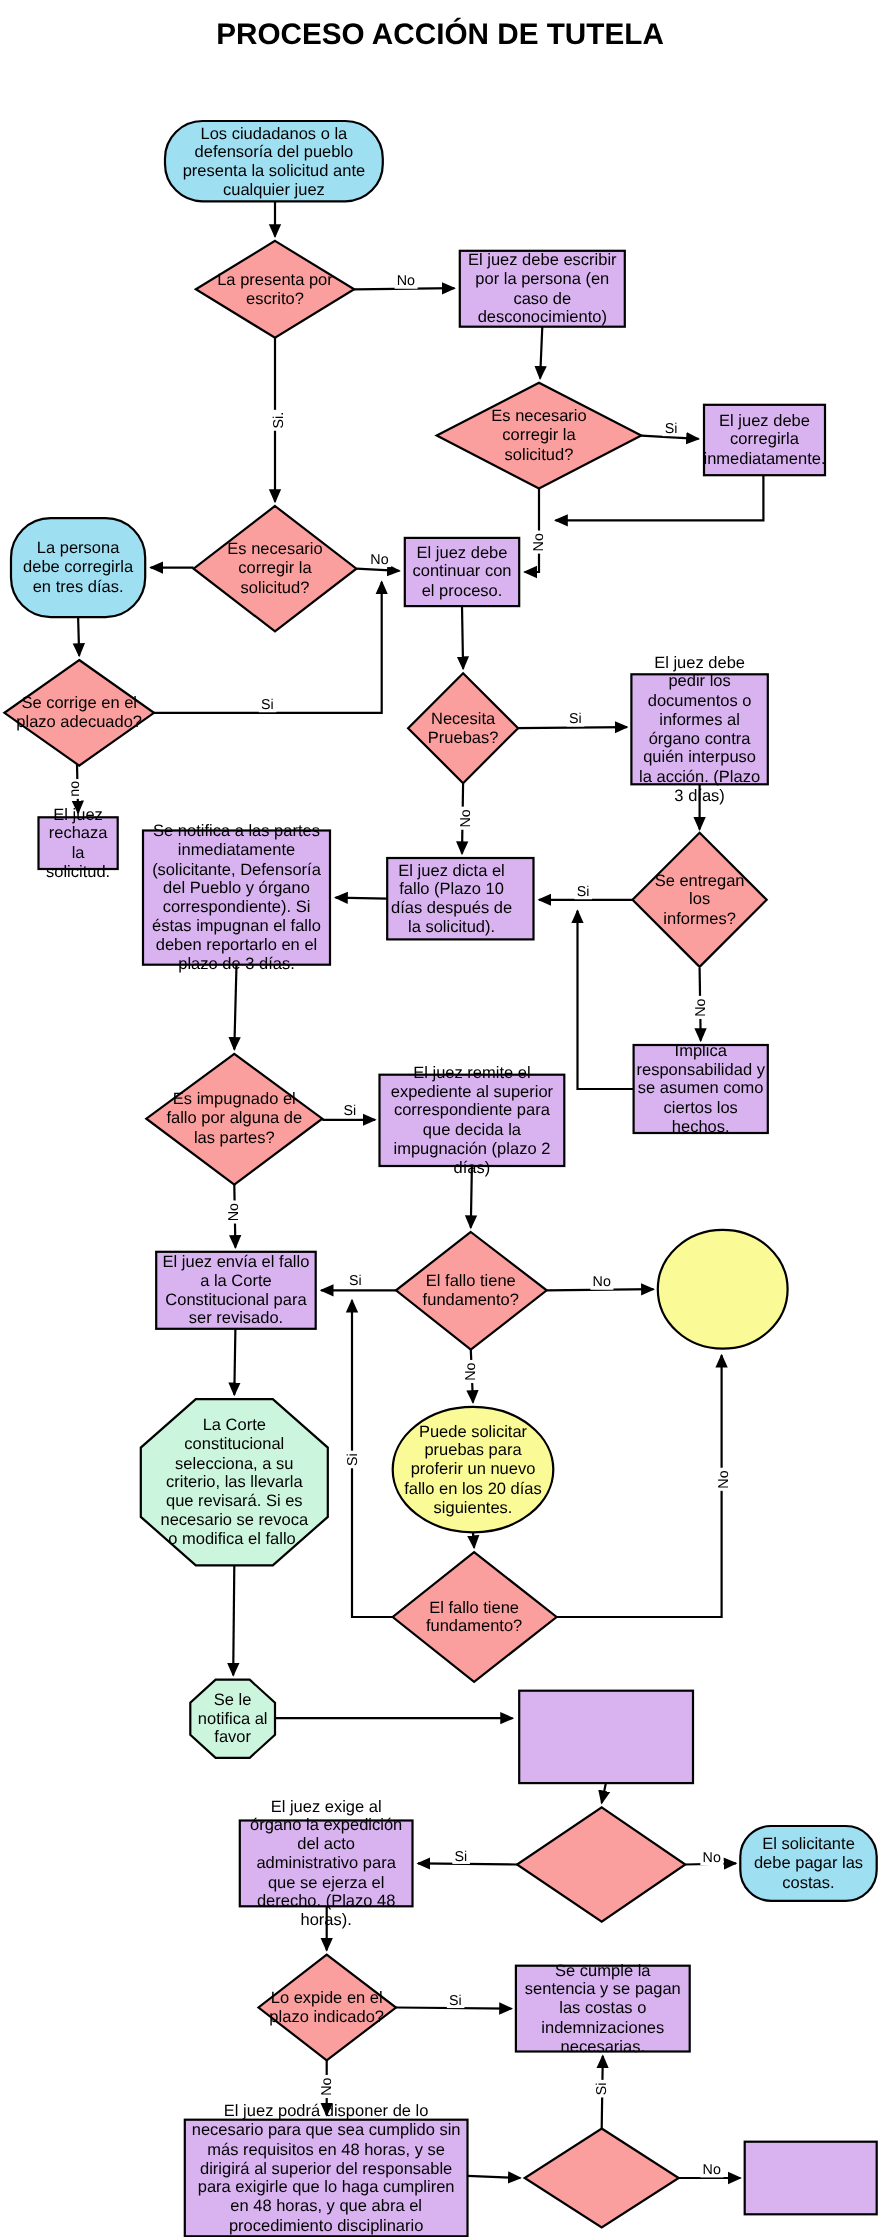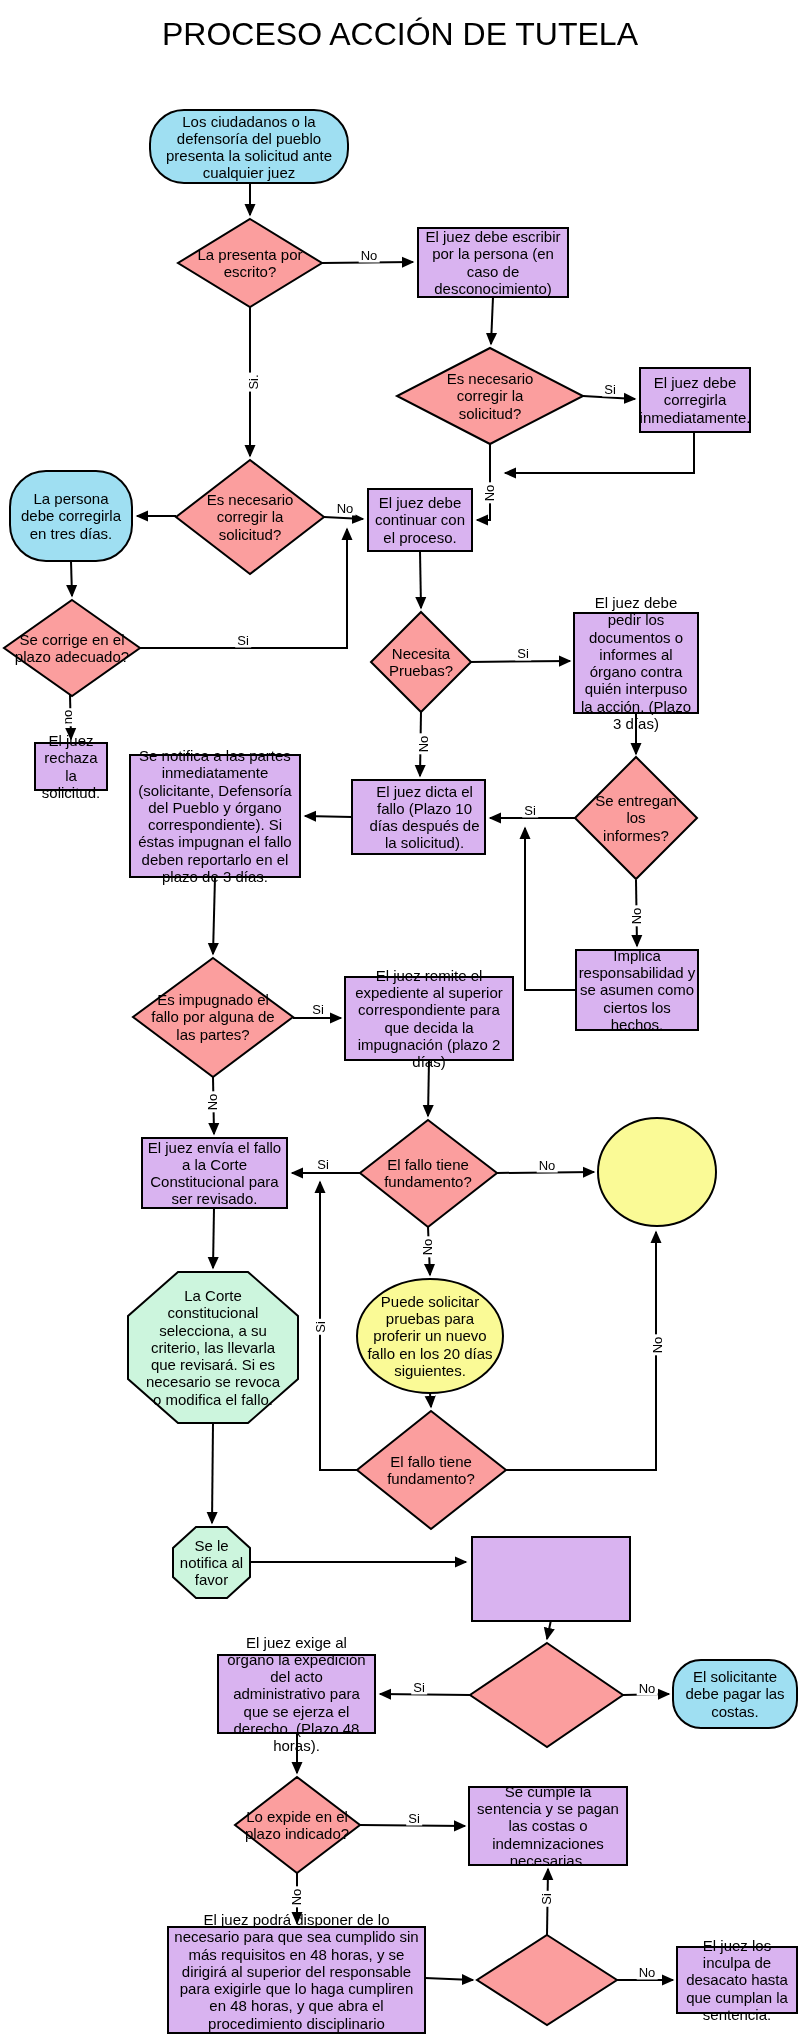--- a/index.html
+++ b/index.html
@@ -11,21 +11,21 @@
           font-family:"Liberation Sans",sans-serif;overflow:hidden;}
   #wires{position:absolute;left:0;top:0;width:800px;height:2034px;}
   #wires polyline,#wires line{fill:none;stroke:var(--stroke);stroke-width:2;}
   #wires .shp{stroke:var(--stroke);stroke-width:2;}
   .f-process{fill:var(--process-fill);}
   .f-decision{fill:var(--decision-fill);}
   .f-terminator{fill:var(--terminator-fill);}
   .f-delay{fill:var(--delay-fill);}
   .f-review{fill:var(--review-fill);}
   .title{position:absolute;left:0;top:16px;width:800px;text-align:center;
-         font-size:32px;font-weight:normal;color:#000;letter-spacing:0px;}
+         font-size:27px;font-weight:bold;color:#000;letter-spacing:0px;}
   .node{position:absolute;display:flex;align-items:center;justify-content:center;
         text-align:center;font-size:15px;line-height:1.15;color:#000;}
   .elabel{position:absolute;transform:translate(-50%,-50%);font-size:13px;color:#000;
           background:var(--background);padding:0 2px;white-space:nowrap;}
   .elabel.v{transform:translate(-50%,-50%) rotate(-90deg);}
 </style>
 </head>
 <body>
 
 <div id="canvas">
@@ -124,37 +124,36 @@
   <div class="node" style="left:425px;top:368px;width:130px;height:56px">Es necesario corregir la solicitud?</div>
   <div class="node" style="left:644px;top:371px;width:102px;height:58px">El juez debe corregirla inmediatamente.</div>
   <div class="node" style="left:185px;top:487px;width:130px;height:60px">Es necesario corregir la solicitud?</div>
   <div class="node" style="left:20px;top:481px;width:102px;height:70px">La persona debe corregirla en tres días.</div>
   <div class="node" style="left:372px;top:492px;width:96px;height:56px">El juez debe continuar con el proceso.</div>
   <div class="node" style="left:12px;top:618px;width:120px;height:60px">Se corrige en el plazo adecuado?</div>
   <div class="node" style="left:38px;top:746px;width:66px;height:41px">El juez rechaza la solicitud.</div>
   <div class="node" style="left:374px;top:634px;width:94px;height:56px">Necesita Pruebas?</div>
   <div class="node" style="left:578px;top:616px;width:116px;height:94px">El juez debe pedir los documentos o informes al órgano contra quién interpuso la acción. (Plazo 3 días)</div>
   <div class="node" style="left:134px;top:758px;width:162px;height:116px">Se  notifica a las partes inmediatamente (solicitante, Defensoría del Pueblo y órgano correspondiente). Si éstas impugnan el fallo deben reportarlo en el plazo de 3 días.</div>
-  <div class="node" style="left:362px;top:784px;width:125px;height:66px">El juez dicta el fallo (Plazo 10 días después de la solicitud).</div>
+  <div class="node" style="left:348px;top:784px;width:125px;height:66px">El juez dicta el fallo (Plazo 10 días después de la solicitud).</div>
   <div class="node" style="left:592px;top:776px;width:88px;height:84px">Se entregan los informes?</div>
   <div class="node" style="left:578px;top:953px;width:118px;height:74px">Implica responsabilidad y se asumen como ciertos los hechos.</div>
   <div class="node" style="left:145px;top:978px;width:136px;height:78px">Es impugnado el fallo por alguna de las partes?</div>
   <div class="node" style="left:349px;top:980px;width:160px;height:77px">El juez remite el expediente al superior correspondiente para que decida la impugnación (plazo 2 días)</div>
   <div class="node" style="left:146px;top:1141px;width:137px;height:64px">El juez envía el fallo a la Corte Constitucional para ser revisado.</div>
   <div class="node" style="left:368px;top:1145px;width:120px;height:56px">El fallo tiene fundamento?</div>
   <div class="node" style="left:140px;top:1285px;width:146px;height:125px">La Corte constitucional selecciona, a su criterio, las llevarla que revisará. Si es necesario se revoca o modifica el fallo.</div>
   <div class="node" style="left:364px;top:1288px;width:132px;height:96px">Puede solicitar pruebas para proferir un nuevo fallo en los 20 días siguientes.</div>
   <div class="node" style="left:371px;top:1442px;width:120px;height:56px">El fallo tiene fundamento?</div>
   <div class="node" style="left:176px;top:1532px;width:71px;height:61px">Se le notifica al favor</div>
   <div class="node" style="left:679px;top:1668px;width:112px;height:52px">El solicitante debe pagar las costas.</div>
   <div class="node" style="left:222px;top:1658px;width:149px;height:72px">El juez exige al órgano la expedición del acto administrativo para que se ejerza el derecho. (Plazo 48 horas).</div>
   <div class="node" style="left:240px;top:1794px;width:114px;height:62px">Lo expide en el plazo indicado?</div>
   <div class="node" style="left:473px;top:1790px;width:150px;height:72px">Se cumple la sentencia y se pagan las costas o indemnizaciones necesarias.</div>
   <div class="node" style="left:172px;top:1930px;width:249px;height:100px">El juez podrá disponer de lo necesario para que sea cumplido sin más requisitos en 48 horas, y se dirigirá al superior del responsable para exigirle que lo haga cumpliren en 48 horas, y que abra el procedimiento disciplinario correspondiente contra el mismo.</div>
-  <div class="node" style="left:681px;top:1950px;width:112px;height:60px">El juez los inculpa de desacato hasta que cumplan la sentencia.</div>
 
   <div class="elabel" style="left:369px;top:255px">No</div>
   <div class="elabel v" style="left:253px;top:382px">Si.</div>
   <div class="elabel" style="left:610px;top:389px">Si</div>
   <div class="elabel v" style="left:489px;top:493px">No</div>
   <div class="elabel" style="left:345px;top:508px">No</div>
   <div class="elabel" style="left:243px;top:640px">Si</div>
   <div class="elabel v" style="left:67px;top:717px">no</div>
   <div class="elabel" style="left:523px;top:653px">Si</div>
   <div class="elabel v" style="left:423px;top:744px">No</div>

